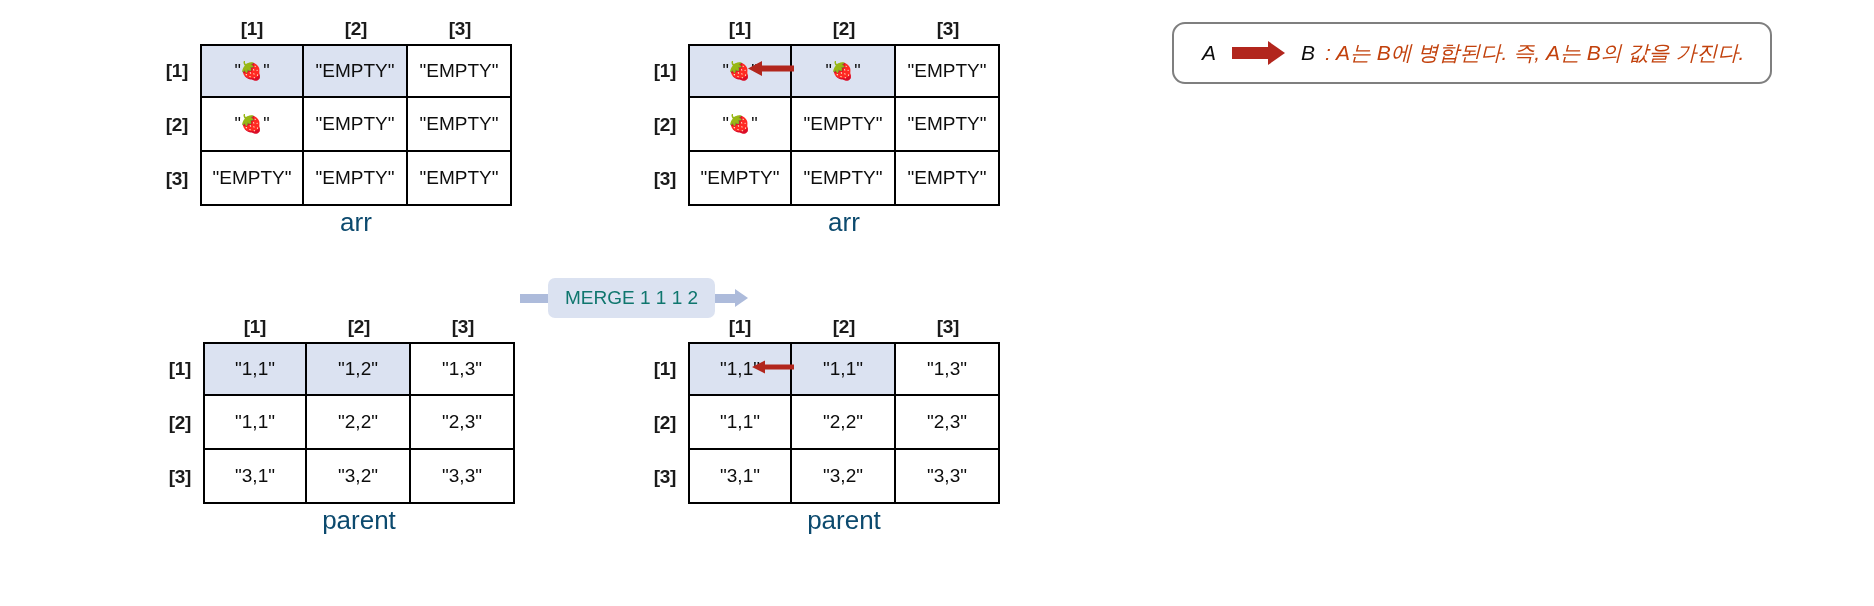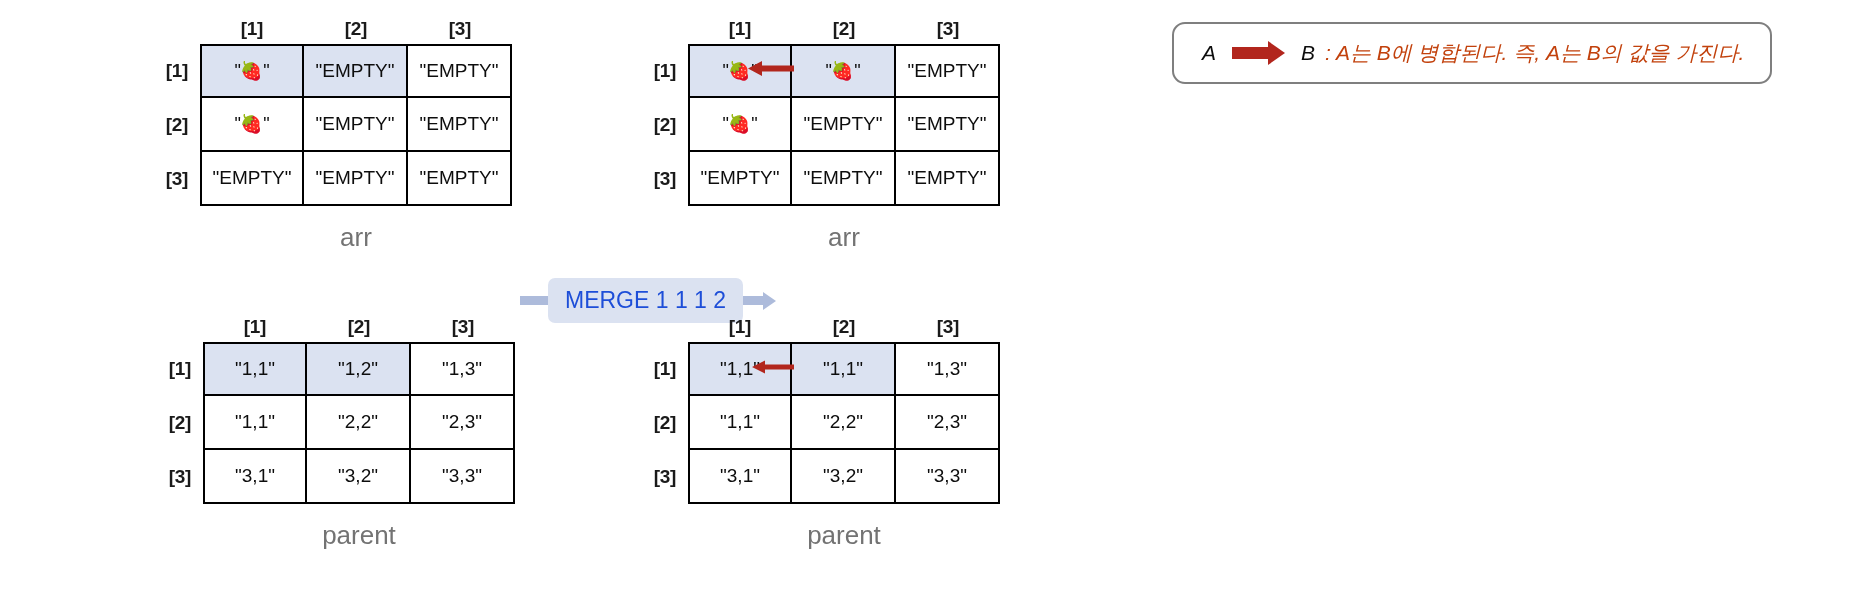--- a/index.html
+++ b/index.html
@@ -66,22 +66,22 @@
   .cell.hl { background: #dbe2f1; }
 
   .berry {
     font-size: 18px;
     line-height: 1;
   }
 
   .caption {
     text-align: center;
     font-size: 26px;
-    color: #737373;
-    padding-top: 16px;
+    color: #0c4a6e;
+    padding-top: 1px;
     margin-left: 40px;
     width: 312px;
   }
 
   
   .merge-arrow {
     position: absolute;
     top: 50%;
     transform: translateY(-50%);
     pointer-events: none;
@@ -106,22 +106,22 @@
   .arrowhead {
     width: 0; height: 0;
     border-top: 9px solid transparent;
     border-bottom: 9px solid transparent;
     border-left: 13px solid #adbbdb;
   }
   .merge-pill {
     background: #dbe2f1;
     border-radius: 7px;
     padding: 9px 17px;
-    font-size: 23px;
-    color: #1d4ed8;
+    font-size: 19px;
+    color: #0f766e;
     white-space: nowrap;
   }
 
   
   .legend {
     position: absolute;
     border: 2px solid #7f7f7f;
     border-radius: 13px;
     background: #ffffff;
     display: flex;

